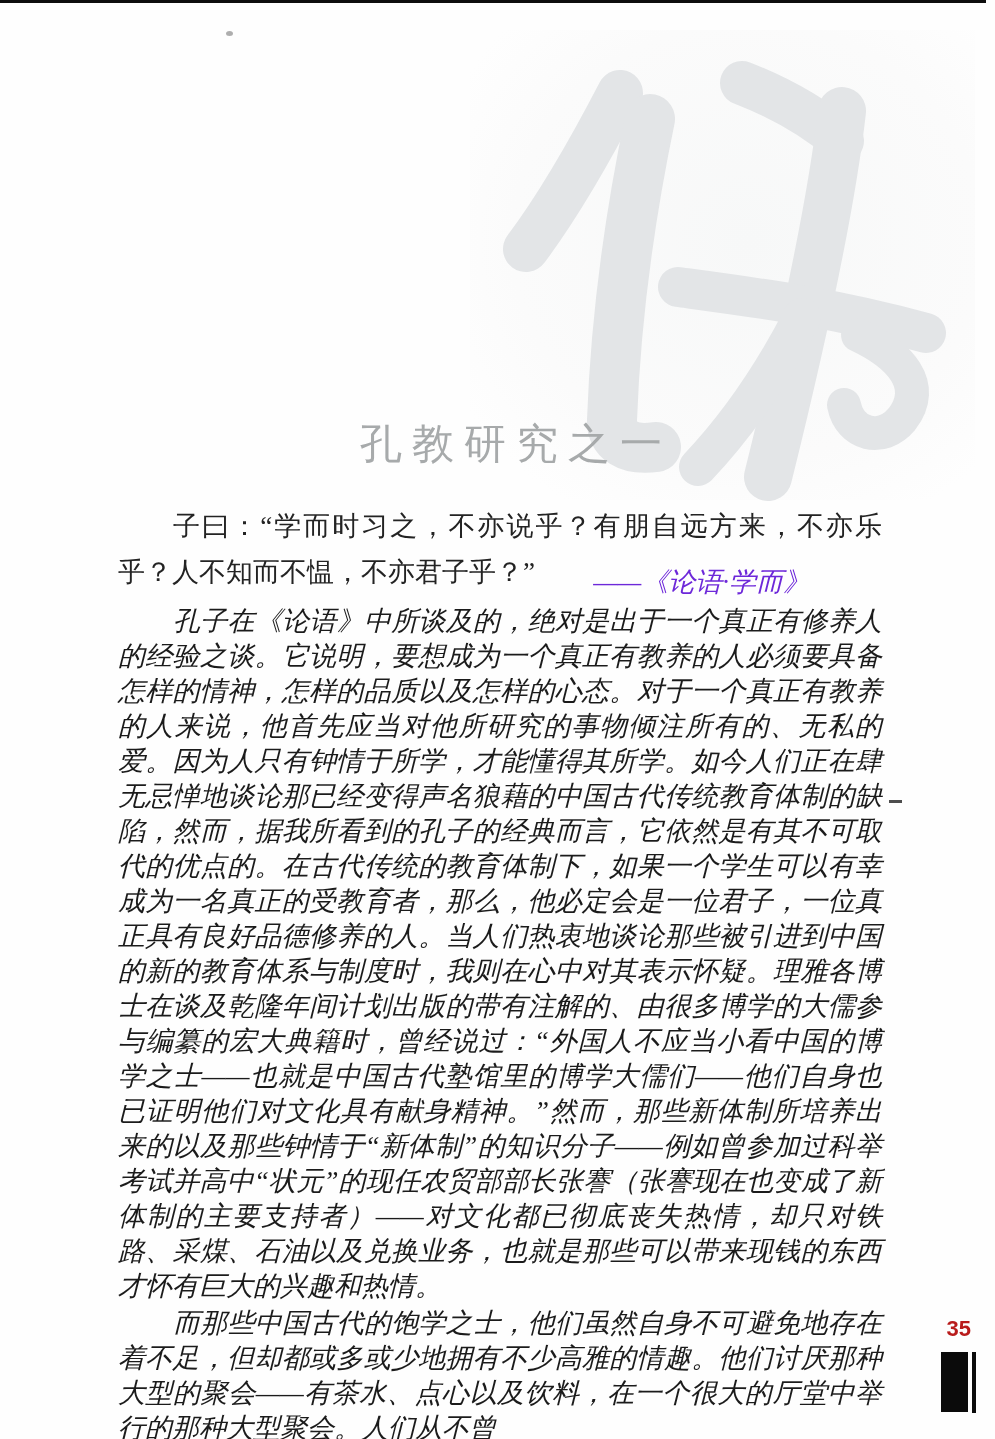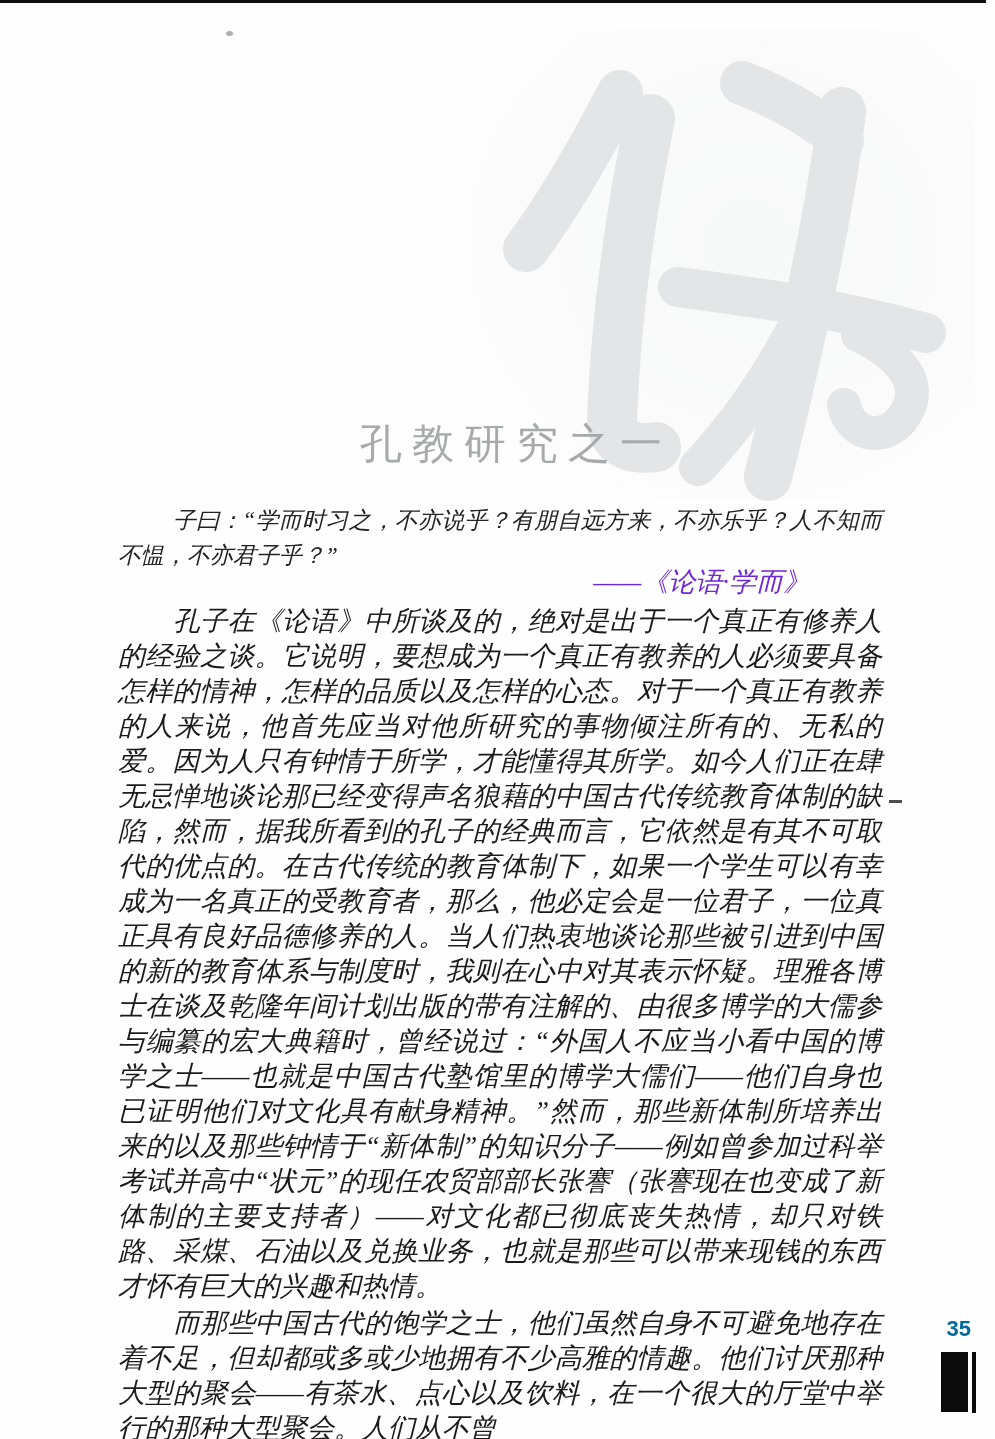--- a/index.html
+++ b/index.html
@@ -50,23 +50,22 @@
     font-weight: 400;
     font-size: 42px;
     letter-spacing: 10px;
     color: #a7aaab;
     white-space: nowrap;
   }
   .epigraph {
     position: absolute;
     left: 118px; top: 503px;
     width: 764px;
-    font-size: 23px;
-    line-height: 35px;
-    font-style: italic;
+    font-size: 27px;
+    line-height: 46px;
     color: #232323;
     text-indent: 55px;
     text-align: justify;
   }
   .epigraph-attribution {
     position: absolute;
     left: 118px; top: 566px;
     width: 692px;
     font-size: 27px;
     line-height: 33px;
@@ -95,21 +94,21 @@
     background: #4d4d4d;
   }
   .page-number {
     position: absolute;
     left: 938px; top: 1316px;
     width: 33px;
     text-align: right;
     font-family: "Liberation Sans", "DejaVu Sans", sans-serif;
     font-weight: 700;
     font-size: 22px;
-    color: #0369a1;
+    color: #b91c1c;
   }
   .footer-bar-thick {
     position: absolute;
     left: 941px; top: 1352px;
     width: 27px; height: 60px;
     background: #0b0b0b;
   }
   .footer-bar-thin {
     position: absolute;
     left: 972px; top: 1352px;

